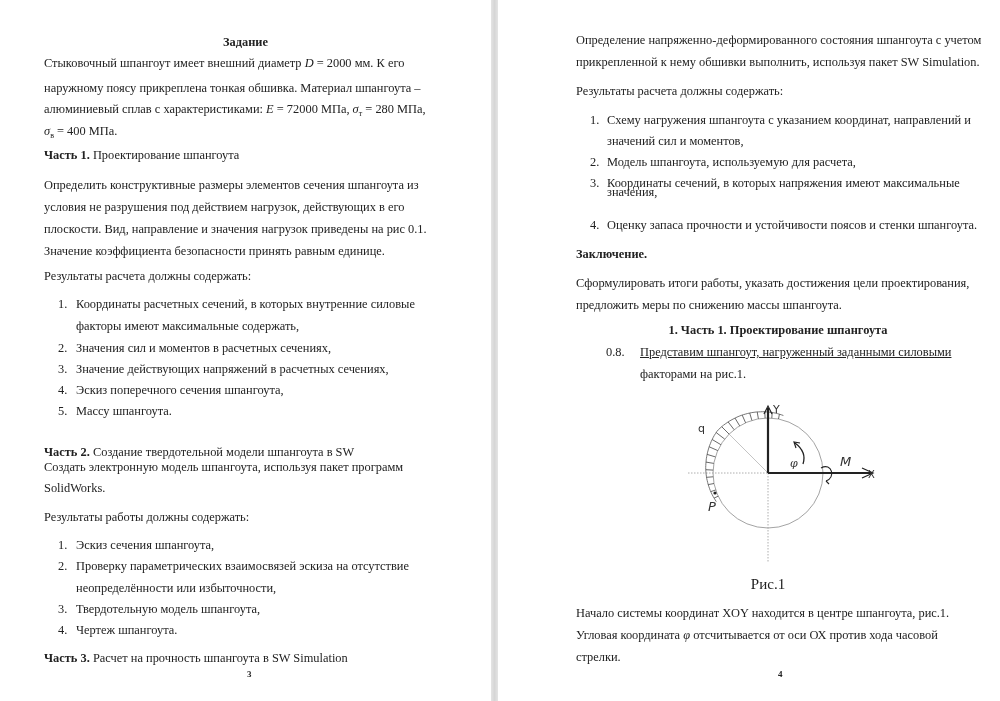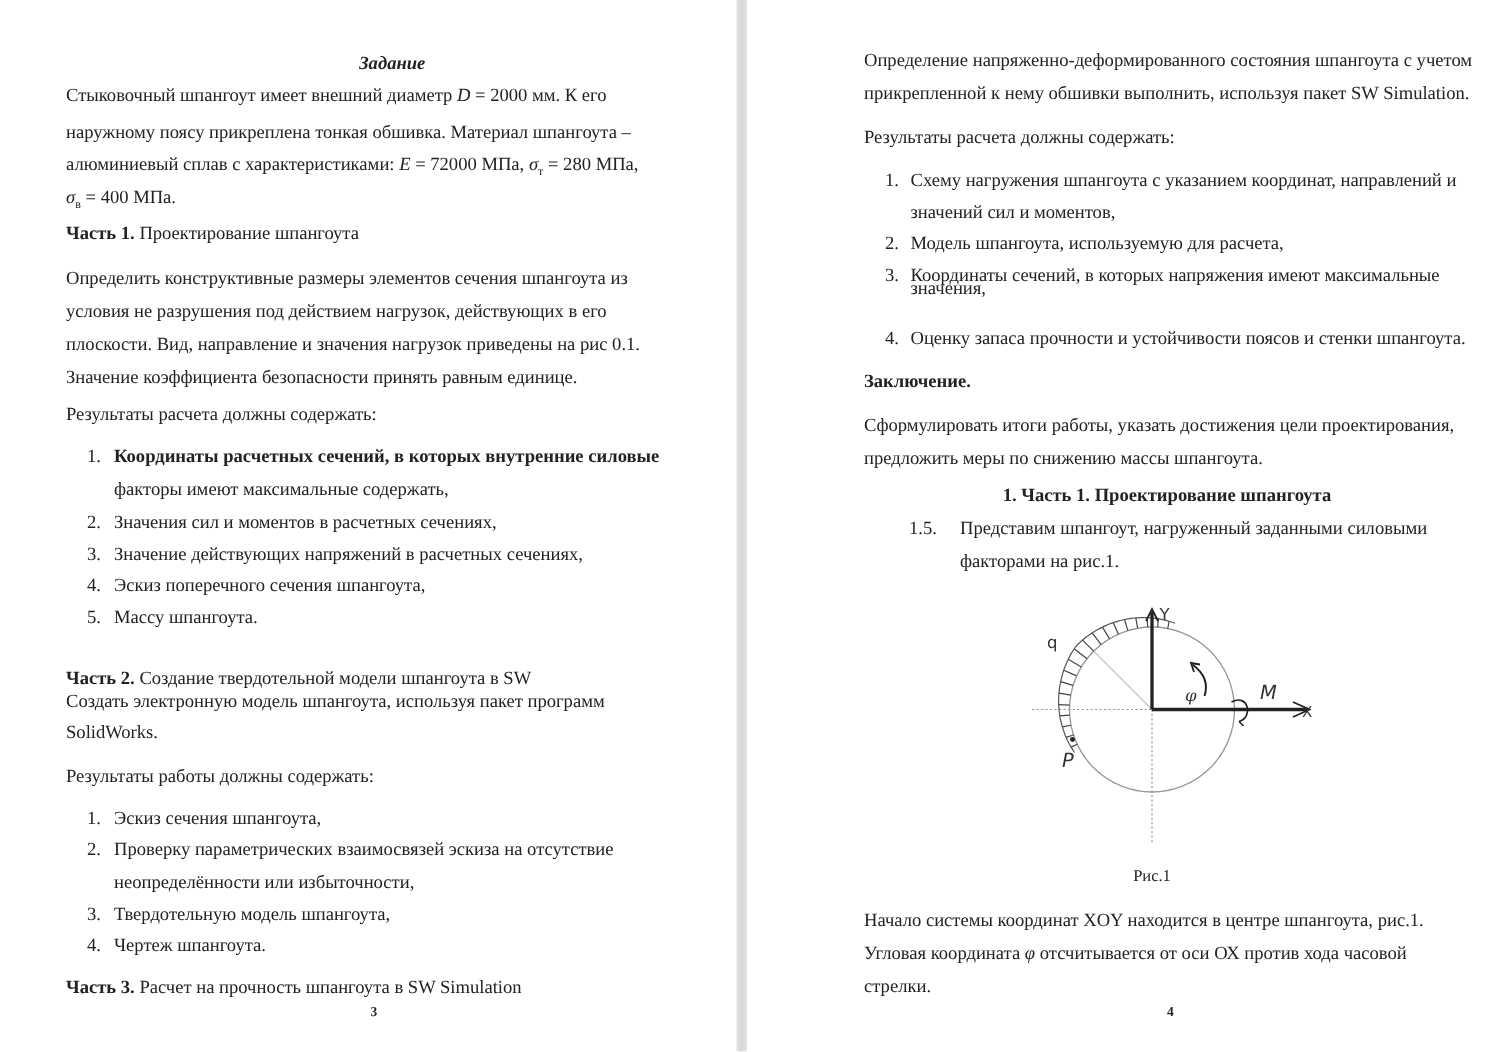--- a/index.html
+++ b/index.html
@@ -25,38 +25,38 @@
     i.m { font-style: italic; }
     .diagram { position: absolute; left: 670px; top: 395px; }
   </style>
 </head>
 <body>
 
 <div class="page page-left"></div>
 <div class="gutter"></div>
 <div class="page page-right"></div>
 
-<div class="ln b center" style="left:16px; width:491px; top:34px;font-style:italic;">Задание</div>
+<div class="ln b center" style="left:0; width:491px; top:34px;">Задание</div>
 
 <div class="ln" style="left:44px; top:55px;"><span>Стыковочный шпангоут имеет внешний диаметр </span><i class="m">D</i><span> = 2000 мм. К его</span></div>
 <div class="ln" style="left:44px; top:80px;">наружному поясу прикреплена тонкая обшивка. Материал шпангоута –</div>
 <div class="ln" style="left:44px; top:101px;"><span>алюминиевый сплав с характеристиками: </span><i class="m">E</i><span> = 72000 МПа, </span><i class="m">σ</i><sub style="font-size:8px">т</sub><span> = 280 МПа,</span></div>
 <div class="ln" style="left:44px; top:123px;"><i class="m">σ</i><sub style="font-size:8px">в</sub><span> = 400 МПа.</span></div>
 
 <div class="ln" style="left:44px; top:147px;"><span class="b">Часть 1.</span><span> Проектирование шпангоута</span></div>
 
 <div class="ln" style="left:44px; top:177px;">Определить конструктивные размеры элементов сечения шпангоута из</div>
 <div class="ln" style="left:44px; top:199px;">условия не разрушения под действием нагрузок, действующих в его</div>
 <div class="ln" style="left:44px; top:221px;">плоскости. Вид, направление и значения нагрузок приведены на рис 0.1.</div>
 <div class="ln" style="left:44px; top:243px;">Значение коэффициента безопасности принять равным единице.</div>
 
 <div class="ln" style="left:44px; top:268px;">Результаты расчета должны содержать:</div>
 
 <div class="num" style="left:58px; top:296px;">1.</div>
-<div class="ln" style="left:76px; top:296px;font-weight:bold;">Координаты расчетных сечений, в которых внутренние силовые</div>
+<div class="ln" style="left:76px; top:296px;">Координаты расчетных сечений, в которых внутренние силовые</div>
 <div class="ln" style="left:76px; top:318px;">факторы имеют максимальные содержать,</div>
 <div class="num" style="left:58px; top:340px;">2.</div>
 <div class="ln" style="left:76px; top:340px;">Значения сил и моментов в расчетных сечениях,</div>
 <div class="num" style="left:58px; top:361px;">3.</div>
 <div class="ln" style="left:76px; top:361px;">Значение действующих напряжений в расчетных сечениях,</div>
 <div class="num" style="left:58px; top:382px;">4.</div>
 <div class="ln" style="left:76px; top:382px;">Эскиз поперечного сечения шпангоута,</div>
 <div class="num" style="left:58px; top:403px;">5.</div>
 <div class="ln" style="left:76px; top:403px;font-family:Liberation Serif, serif;">Массу шпангоута.</div>
 
@@ -97,22 +97,22 @@
 <div class="num" style="left:590px; top:217px;">4.</div>
 <div class="ln" style="left:607px; top:217px;">Оценку запаса прочности и устойчивости поясов и стенки шпангоута.</div>
 
 <div class="ln b" style="left:576px; top:246px;">Заключение.</div>
 
 <div class="ln" style="left:576px; top:275px;">Сформулировать итоги работы, указать достижения цели проектирования,</div>
 <div class="ln" style="left:576px; top:297px;">предложить меры по снижению массы шпангоута.</div>
 
 <div class="ln b center" style="left:498px; width:560px; top:322px;">1.  Часть 1. Проектирование шпангоута</div>
 
-<div class="num" style="left:606px; top:344px;">1.5.</div>
-<div class="ln" style="left:640px; top:344px;">Представим шпангоут, нагруженный заданными силовыми</div>
+<div class="num" style="left:606px; top:344px;">0.8.</div>
+<div class="ln" style="left:640px; top:344px;text-decoration:underline;">Представим шпангоут, нагруженный заданными силовыми</div>
 <div class="ln" style="left:640px; top:366px;">факторами на рис.1.</div>
 
 <svg class="diagram" width="220" height="180" viewBox="670 395 220 180">
 
   <line x1="688" y1="473" x2="768" y2="473" stroke="#999" stroke-width="0.8" stroke-dasharray="1.5,1.5"></line>
   <line x1="768" y1="473" x2="768" y2="562" stroke="#999" stroke-width="0.8" stroke-dasharray="1.5,1.5"></line>
 
   <circle cx="768" cy="473" r="55" fill="none" stroke="#999" stroke-width="0.9"></circle>
 
   <line x1="768" y1="473" x2="729" y2="434" stroke="#aaa" stroke-width="0.7"></line>
@@ -155,19 +155,19 @@
   <circle cx="715" cy="493" r="1.6" fill="#222"></circle>
 
   <text x="698" y="432" font-family="DejaVu Sans, sans-serif" font-size="11" fill="#333">q</text>
   <text x="773" y="413" font-family="DejaVu Sans, sans-serif" font-size="11" fill="#333">Y</text>
   <text x="868" y="478" font-family="DejaVu Sans, sans-serif" font-size="10" fill="#333">X</text>
   <text x="840" y="466" font-family="DejaVu Sans, sans-serif" font-size="13" font-style="italic" fill="#333">M</text>
   <text x="708" y="511" font-family="DejaVu Sans, sans-serif" font-size="13" font-style="italic" fill="#333">P</text>
   <text x="790" y="467" font-family="DejaVu Serif, serif" font-size="11" font-style="italic" fill="#333">φ</text>
 </svg>
 
-<div class="ln center" style="left:738px; width:60px; top:576px; font-size:11px;font-family:Liberation Serif, serif;">Рис.1</div>
+<div class="ln center" style="left:738px; width:60px; top:576px; font-size:15px;font-family:Liberation Serif, serif;">Рис.1</div>
 
 <div class="ln" style="left:576px; top:605px;">Начало системы координат XOY находится в центре шпангоута, рис.1.</div>
 <div class="ln" style="left:576px; top:627px;"><span>Угловая координата </span><i class="m">φ</i><span> отсчитывается от оси ОХ против хода часовой</span></div>
 <div class="ln" style="left:576px; top:649px;">стрелки.</div>
 
 <div class="pagenum" style="left:778px; top:669px;">4</div>
 
 </body></html>

